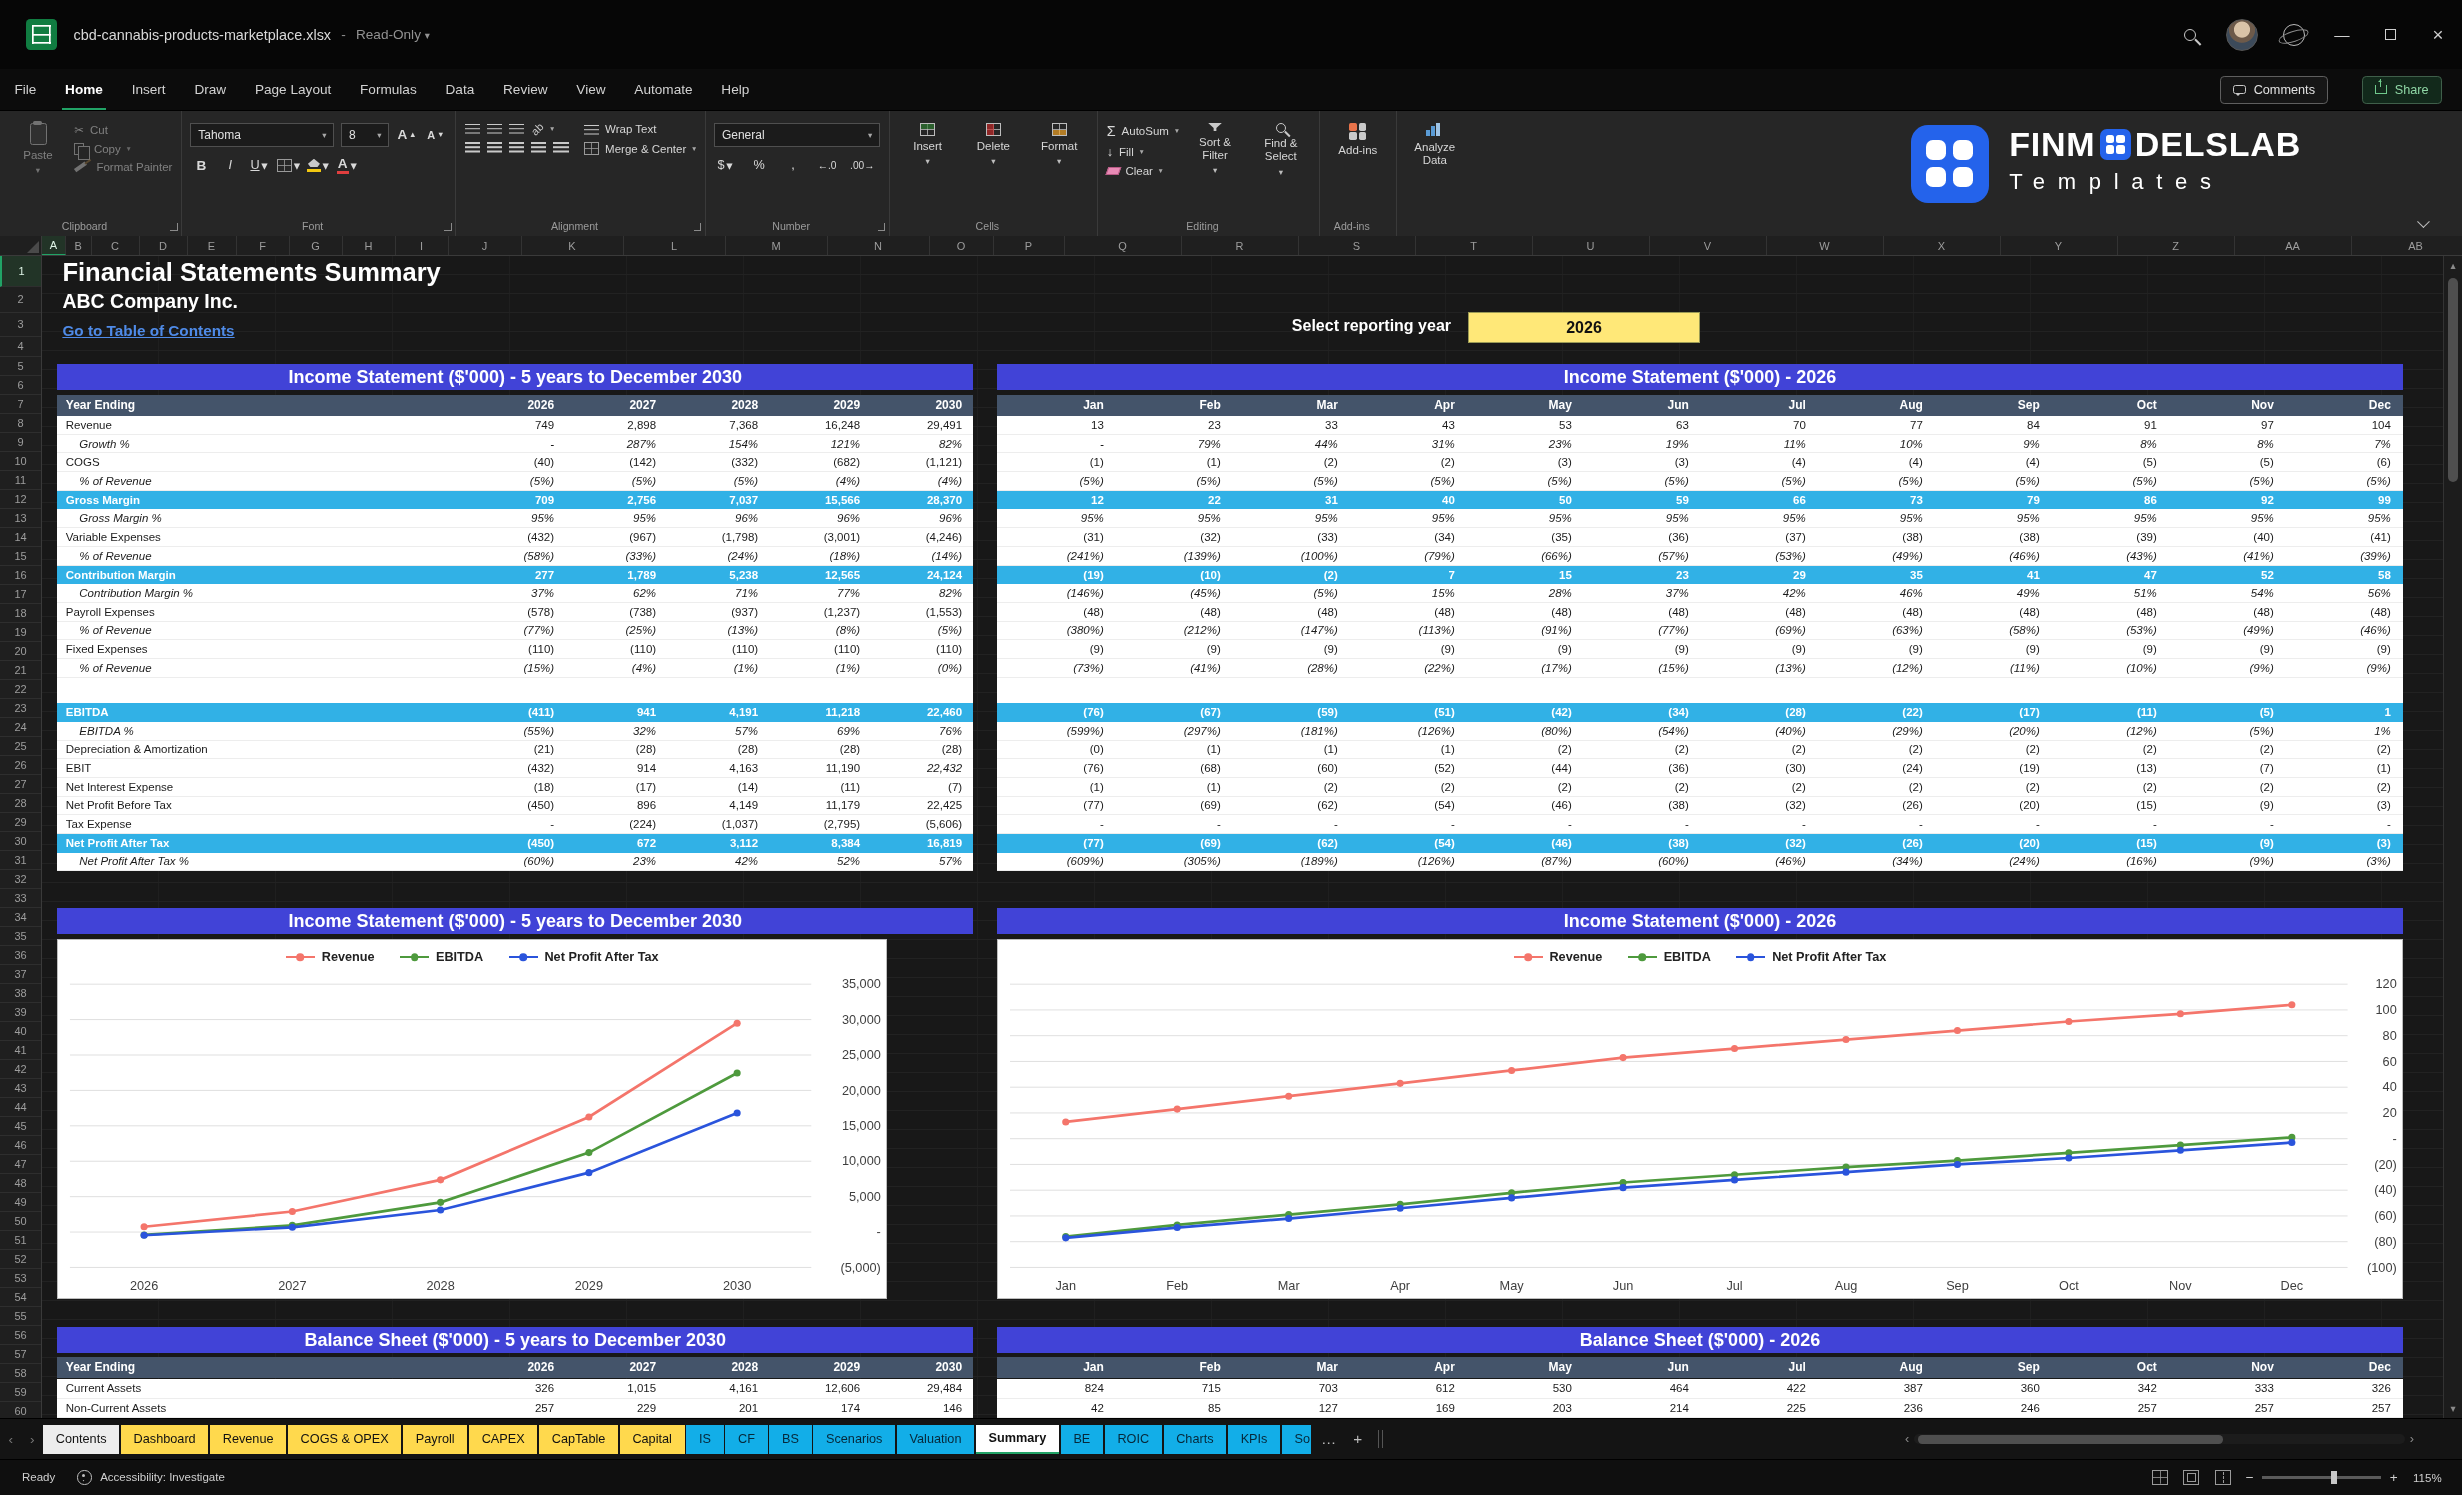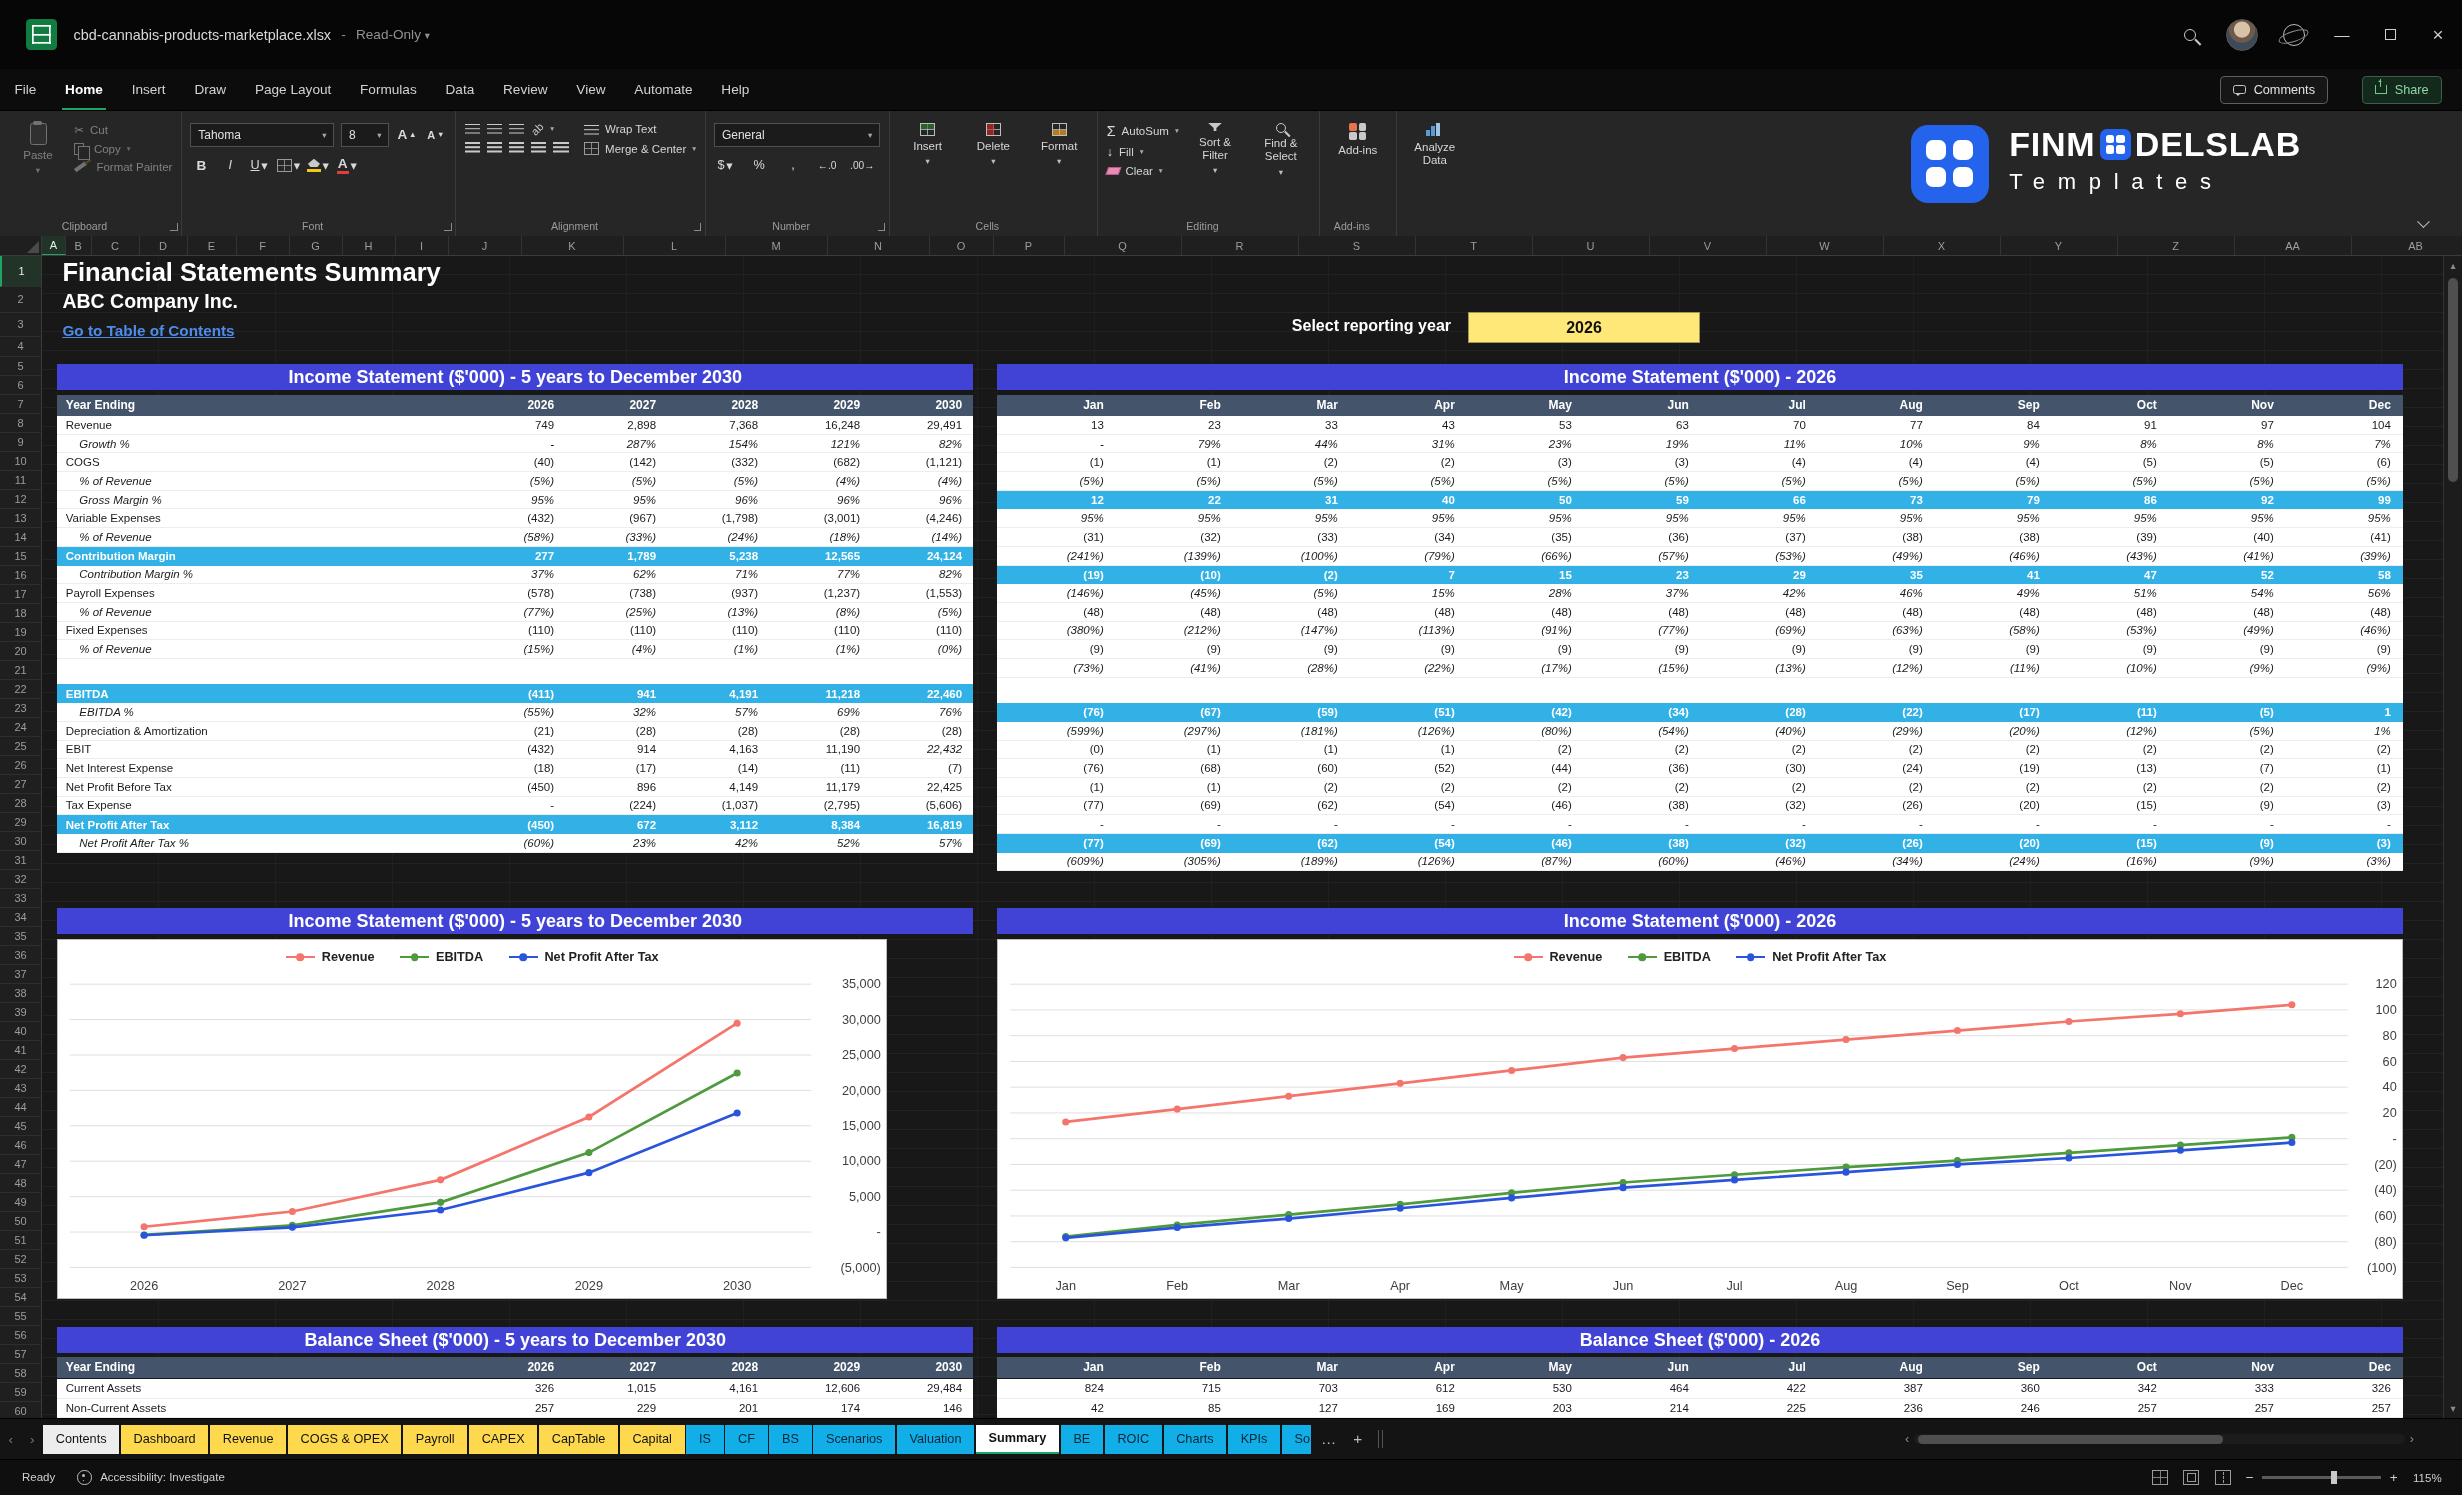--- a/index.html
+++ b/index.html
@@ -590,20 +590,28 @@
           <div class="tc val" style="width: 102px;">(682)</div>
           <div class="tc val" style="width: 102px;">(1,121)</div>
         </div>
         <div class="trow i" style="height: 18.7px;">
           <div class="tc lab" style="width: 405px;">% of Revenue</div>
           <div class="tc val" style="width: 102px;">(5%)</div>
           <div class="tc val" style="width: 102px;">(5%)</div>
           <div class="tc val" style="width: 102px;">(5%)</div>
           <div class="tc val" style="width: 102px;">(4%)</div>
           <div class="tc val" style="width: 102px;">(4%)</div>
+        </div>
+        <div class="trow h" style="height: 18.7px;">
+          <div class="tc lab" style="width: 405px;">Gross Margin</div>
+          <div class="tc val" style="width: 102px;">709</div>
+          <div class="tc val" style="width: 102px;">2,756</div>
+          <div class="tc val" style="width: 102px;">7,037</div>
+          <div class="tc val" style="width: 102px;">15,566</div>
+          <div class="tc val" style="width: 102px;">28,370</div>
         </div>
         <div class="trow i" style="height: 18.7px;">
           <div class="tc lab" style="width: 405px;">Gross Margin %</div>
           <div class="tc val" style="width: 102px;">95%</div>
           <div class="tc val" style="width: 102px;">95%</div>
           <div class="tc val" style="width: 102px;">96%</div>
           <div class="tc val" style="width: 102px;">96%</div>
           <div class="tc val" style="width: 102px;">96%</div>
         </div>
         <div class="trow n" style="height: 18.7px;">

